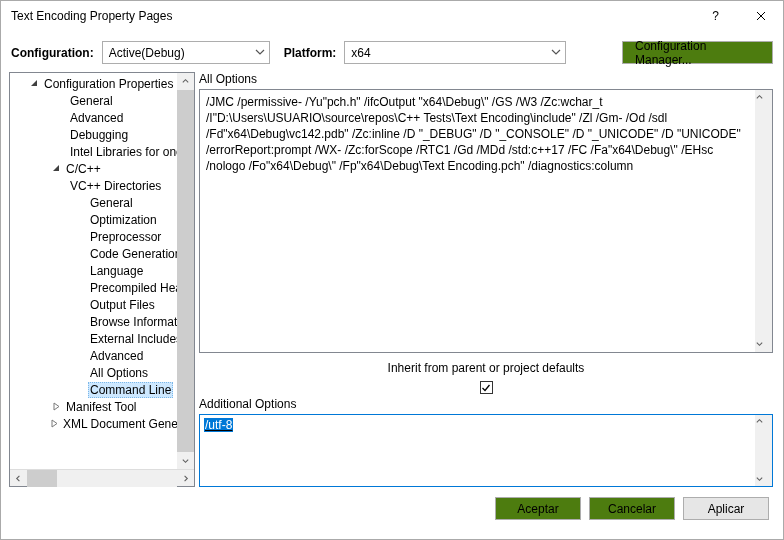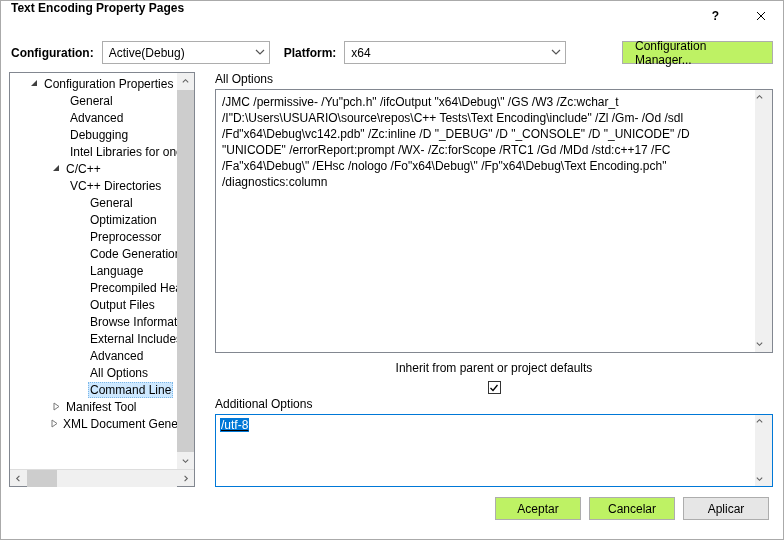--- a/index.html
+++ b/index.html
@@ -1,29 +1,29 @@
 <!DOCTYPE html>
 <html><head>
 <meta charset="utf-8">
 <style>
 * { box-sizing: border-box; margin: 0; padding: 0; font-family: "Segoe UI", Tahoma, sans-serif; font-size: 12px; color: #000; }
 body { background: #fff; width: 784px; height: 540px; overflow: hidden; border: 1px solid #aaa; }
-.titlebar { height: 30px; display: flex; padding: 0 0 0 10px; font-weight: bold; }
+.titlebar { height: 30px; display: flex; align-items: center; padding: 0 0 0 10px; }
 .titlebar .title { flex: 1; }
 .titlebar .help, .titlebar .close { width: 45px; height: 30px; display: flex; align-items: center; justify-content: center; font-size: 14px; }
 .titlebar .close svg { width: 10px; height: 10px; }
 .toprow { display: flex; align-items: center; gap: 6px; padding: 10px 10px 8px 10px; }
 .toprow label { margin-right: 2px; font-weight: bold; }
 .select { position: relative; border: 1px solid #adadad; height: 23px; display: flex; align-items: center; padding: 0 22px 0 6px; background: #fff; }
 .select .chev { position: absolute; right: 4px; top: 5px; width: 10px; height: 10px; }
 .sel-config { width: 168px; }
 .sel-plat { width: 222px; }
-.btn { border: 1px solid #adadad; background: #bef264; height: 23px; padding: 0 12px; display: flex; align-items: center; justify-content: center; cursor: default; }
+.btn { border: 1px solid #adadad; background: #4d7c0f; height: 23px; padding: 0 12px; display: flex; align-items: center; justify-content: center; cursor: default; }
 .btn.cfgmgr { width: 151px; }
-.mainrow { display: flex; gap: 20px; padding: 0 10px 0 8px; height: 415px; }
+.mainrow { display: flex; gap: 4px; padding: 0 10px 0 8px; height: 415px; }
 .treewrap { width: 186px; border: 1px solid #828790; background: #fff; display: flex; flex-direction: column; }
 .treescroll { flex: 1; overflow: hidden; position: relative; }
 .tree { padding: 2px 0; }
 .node { display: flex; align-items: center; height: 17px; white-space: nowrap; overflow: hidden; }
 .tw { display: inline-flex; width: 12px; height: 12px; align-items: center; justify-content: center; margin-right: 2px; }
 .tw svg { width: 9px; height: 9px; }
 .node .label { padding: 0 2px; }
 .node.selected .label { background: #cde8ff; border: 1px dotted #7cb7e8; padding: 0 1px; }
 .ind-1 { padding-left: 18px; }
 .ind-2 { padding-left: 40px; }

